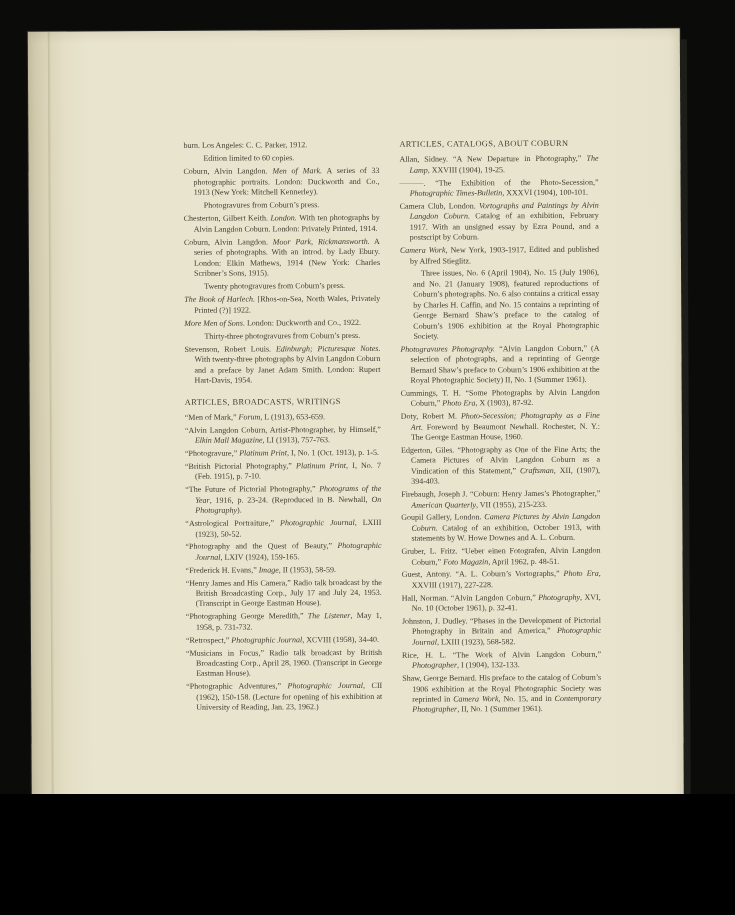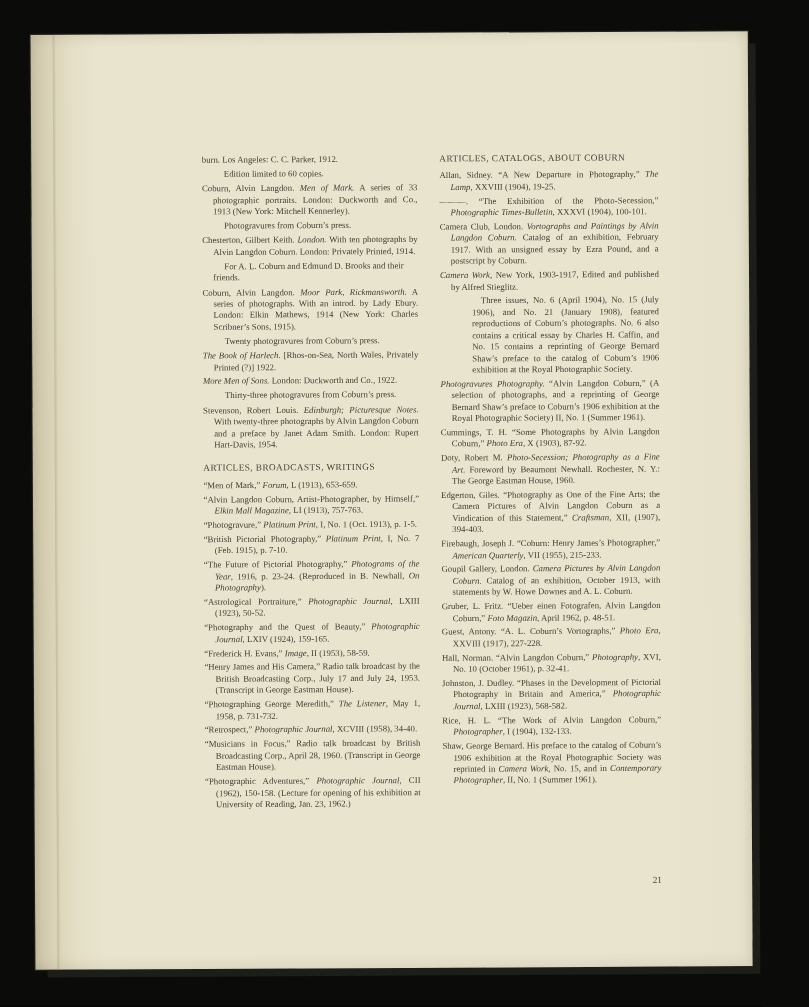--- a/index.html
+++ b/index.html
@@ -1,17 +1,17 @@
 <!DOCTYPE html>
 <html><head>
 <meta charset="utf-8">
 <style>
   html,body{margin:0;padding:0;background:#000;}
   .frame{
-    position:relative;width:735px;height:915px;overflow:hidden;
+    position:relative;width:735px;height:794px;overflow:hidden;
     background:#0b0b0a;
     font-family:"Liberation Serif","DejaVu Serif",serif;
   }
   .book-page{
     position:absolute;left:30px;top:30px;width:652px;height:850px;
     background:linear-gradient(90deg,#c9c2a5 0px,#d9d2b6 16px,#e4dfc6 38px,#e9e4ce 62px,#e9e4ce 88%,#e6e1ca 100%);
     transform:rotate(-0.3deg);
     box-shadow:9px 9px 0 -2px #1d1d1a, 0 0 0 1px #21211d;
   }
   .book-page::after{ 
@@ -26,21 +26,21 @@
     position:absolute;top:110px;
     color:#413e33;
     font-size:8px;line-height:10.4px;
     text-align:justify;
   }
   .col-left{left:155px;width:196px;}
   .col-right{left:371px;width:199px;}
   p.block{margin:0 0 2.5px 0;}
   p.entry{padding-left:10px;text-indent:-10px;}
   p.note{margin-left:10px;text-indent:10px;text-align:left;margin-bottom:3px;}
-  p.note-block{margin-left:29px;text-indent:8px;}
+  p.note-block{margin-left:13px;text-indent:8px;}
   p.heading{
     font-size:8.4px;letter-spacing:.4px;margin:11px 0 5px 0;
     text-align:left;text-indent:0;padding-left:0;
   }
   .col-left p.heading:first-child, .col-right p.heading:first-child{margin-top:0;}
   .folio{
     position:absolute;left:370px;top:766px;width:200px;
     text-align:right;color:#4a473b;font-size:8.5px;
   }
   i{font-style:italic;}
@@ -50,21 +50,20 @@
 
 <div class="frame">
   <div class="book-page">
     <div class="gutter-fold"></div>
     <div class="col col-left">
         <p class="block entry">burn. Los Angeles: C. C. Parker, 1912.</p>
         <p class="block note">Edition limited to 60 copies.</p>
         <p class="block entry">Coburn, Alvin Langdon. <i>Men of Mark.</i> A series of 33 photographic portraits. London: Duckworth and Co., 1913 (New York: Mitchell Kennerley).</p>
         <p class="block note">Photogravures from Coburn’s press.</p>
         <p class="block entry">Chesterton, Gilbert Keith. <i>London.</i> With ten photographs by Alvin Langdon Coburn. London: Privately Printed, 1914.</p>
-        <p class="block note">For A. L. Coburn and Edmund D. Brooks and their friends.</p>
         <p class="block entry">Coburn, Alvin Langdon. <i>Moor Park, Rickmansworth.</i> A series of photographs. With an introd. by Lady Ebury. London: Elkin Mathews, 1914 (New York: Charles Scribner’s Sons, 1915).</p>
         <p class="block note">Twenty photogravures from Coburn’s press.</p>
         <p class="block entry"><i>The Book of Harlech.</i> [Rhos-on-Sea, North Wales, Privately Printed (?)] 1922.</p>
         <p class="block entry"><i>More Men of Sons.</i> London: Duckworth and Co., 1922.</p>
         <p class="block note">Thirty-three photogravures from Coburn’s press.</p>
         <p class="block entry">Stevenson, Robert Louis. <i>Edinburgh; Picturesque Notes.</i> With twenty-three photographs by Alvin Langdon Coburn and a preface by Janet Adam Smith. London: Rupert Hart-Davis, 1954.</p>
         <p class="block heading">ARTICLES, BROADCASTS, WRITINGS</p>
         <p class="block entry">“Men of Mark,” <i>Forum</i>, L (1913), 653-659.</p>
         <p class="block entry">“Alvin Langdon Coburn, Artist-Photographer, by Himself,” <i>Elkin Mall Magazine</i>, LI (1913), 757-763.</p>
         <p class="block entry">“Photogravure,” <i>Platinum Print</i>, I, No. 1 (Oct. 1913), p. 1-5.</p>

